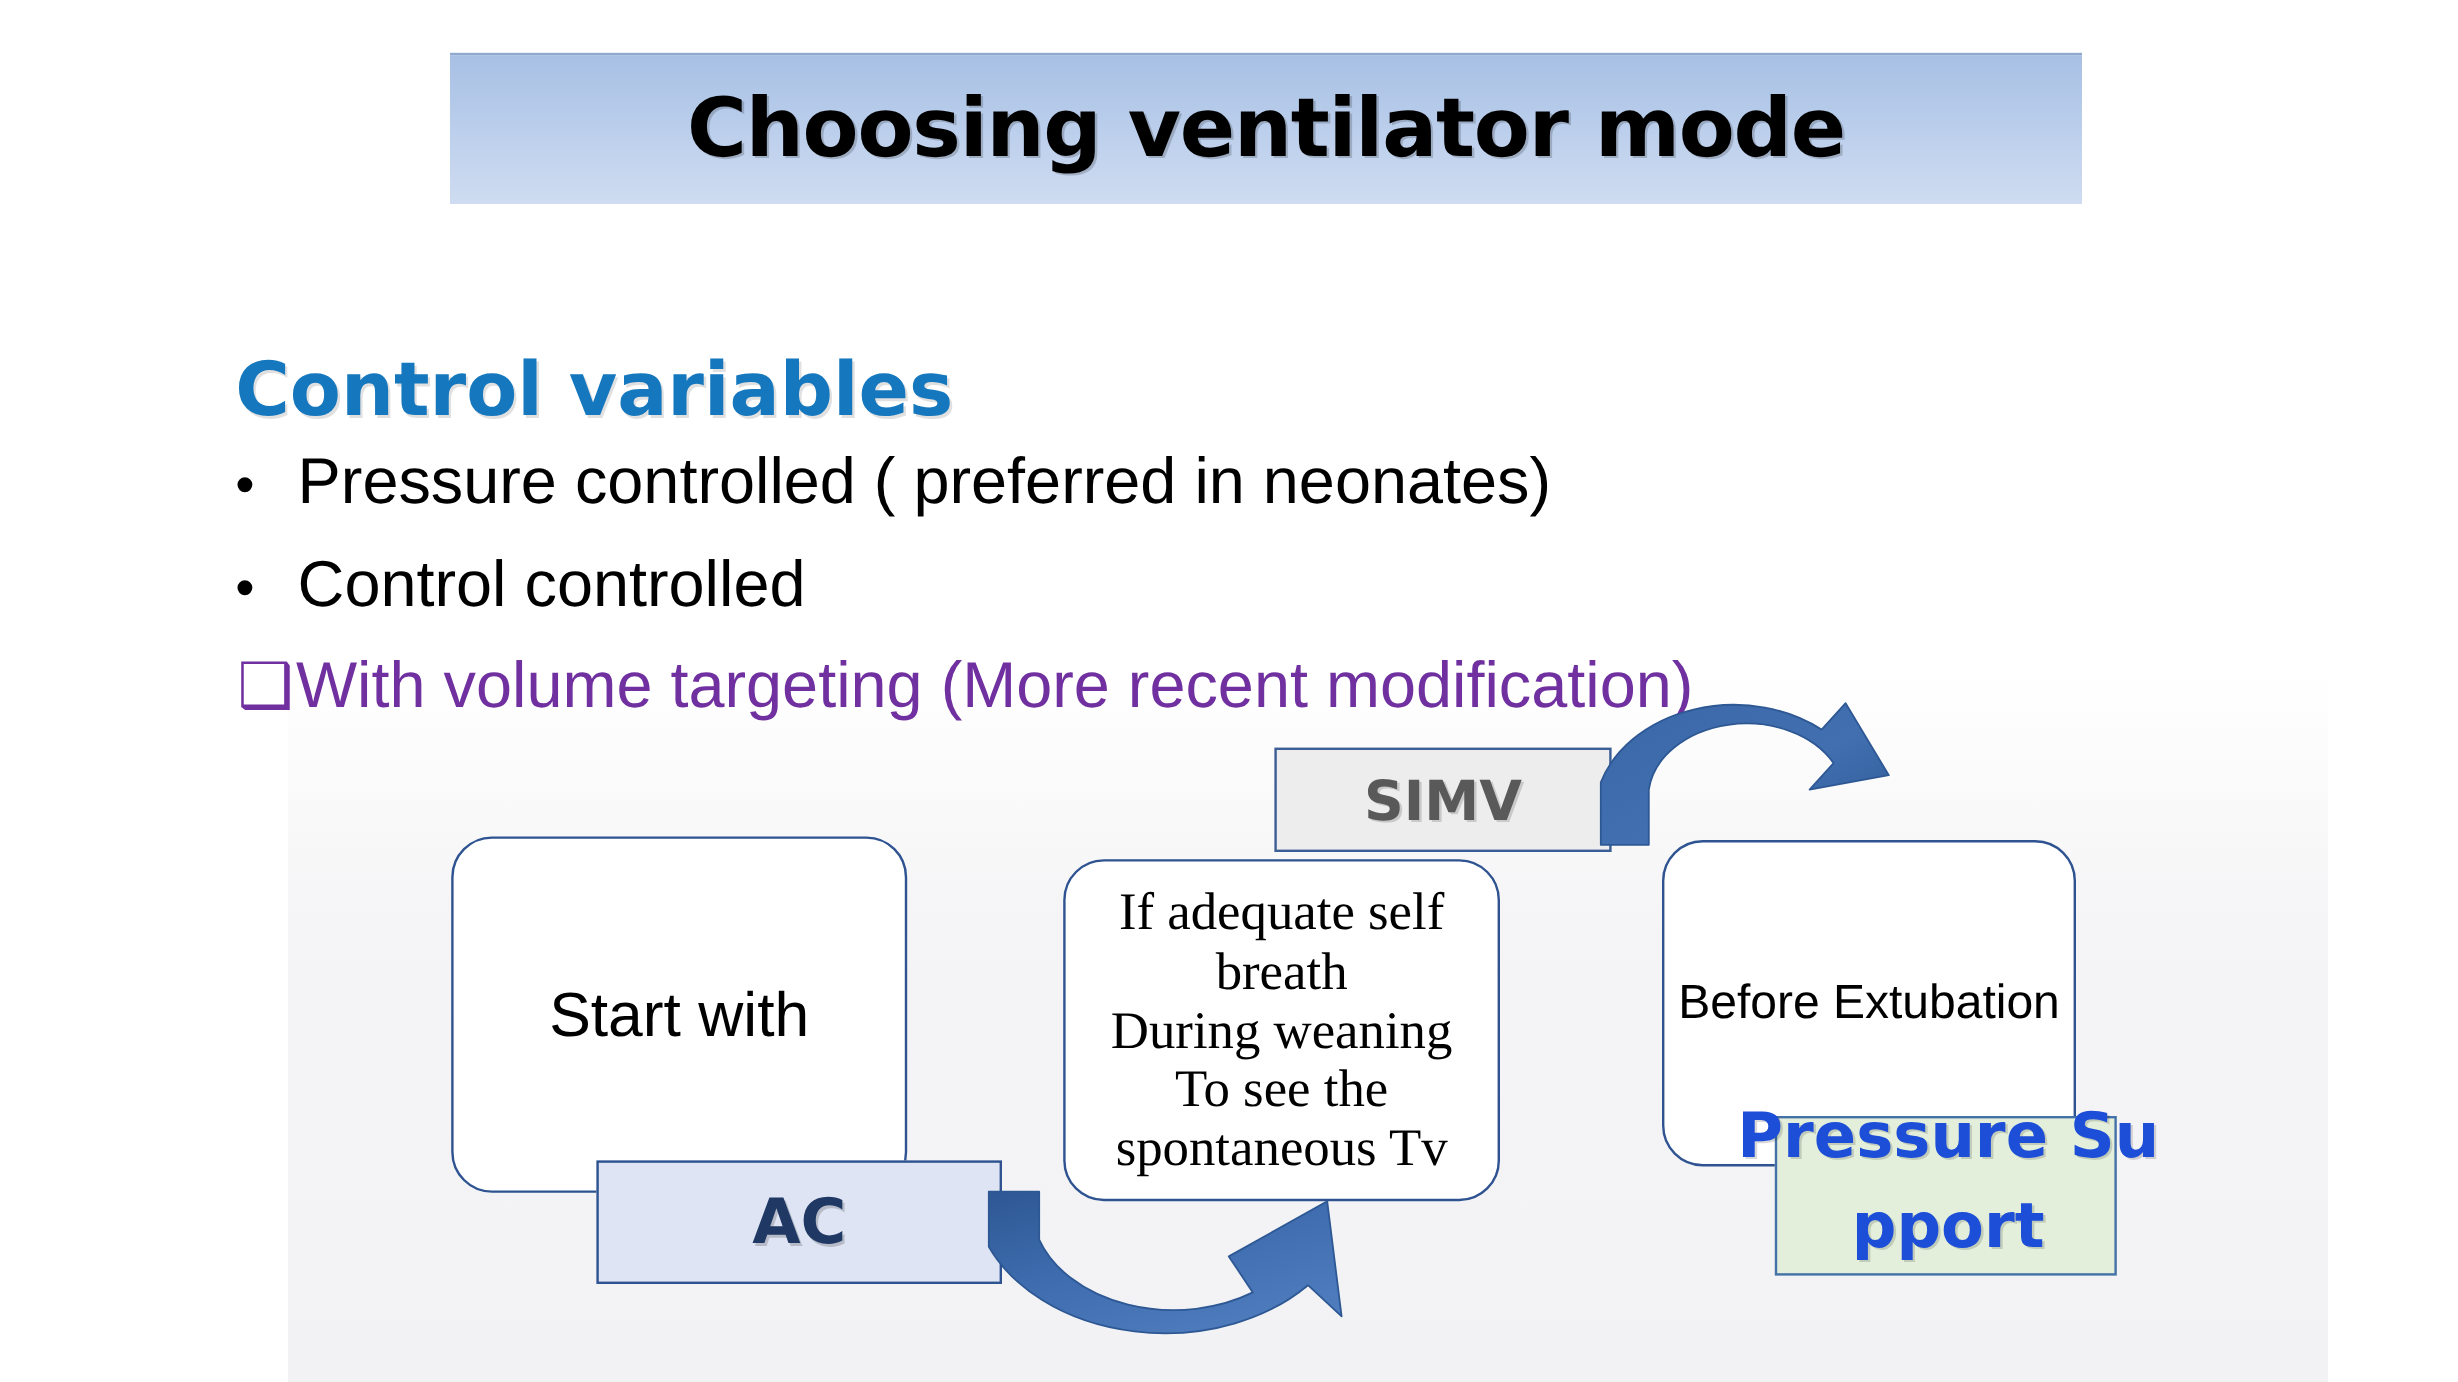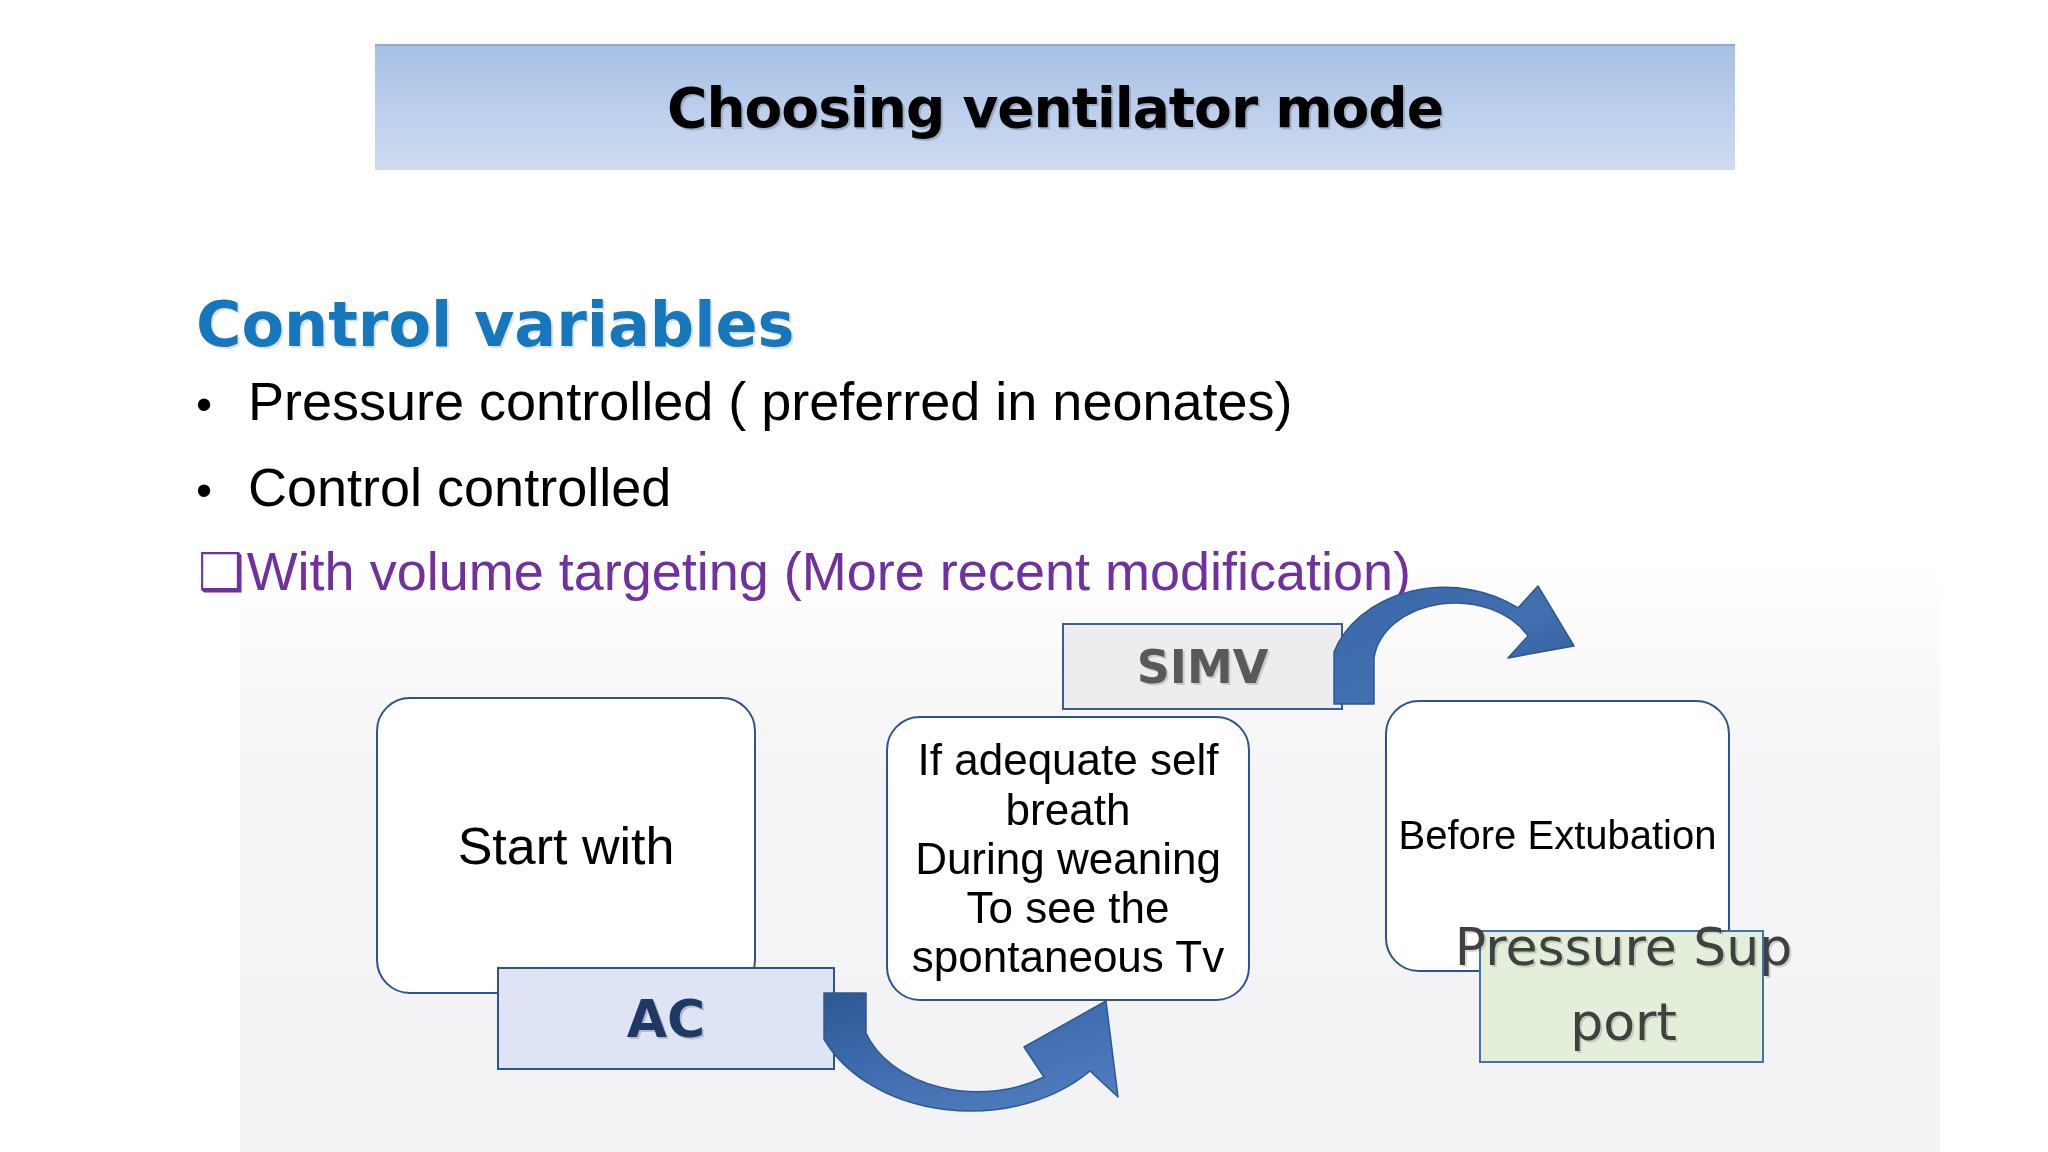--- a/index.html
+++ b/index.html
@@ -38,21 +38,21 @@
     background: linear-gradient(180deg, #a7c0e4 0%, #b9cdeb 45%, #cfdcf1 100%);
     border-top: 2px solid #8fa9cf;
     box-sizing: border-box;
     display: flex;
     align-items: center;
     justify-content: center;
   }
   .title-text {
     font-family: "DejaVu Sans", sans-serif;
     font-weight: bold;
-    font-size: 55px;
+    font-size: 68px;
     line-height: 1;
     color: #000000;
     letter-spacing: -1px;
     white-space: nowrap;
     text-shadow: 2px 2px 0 rgba(0,0,0,0.18);
   }
 
   
   .heading {
     position: absolute;
@@ -169,24 +169,24 @@
     border: 2px solid #4472A8;
     color: #375623;
     font-size: 0;
   }
   #box-pressure-support .ps-text {
     position: absolute;
     left: -40px;
     top: -22px;
     width: 365px;
     font-family: "DejaVu Sans", sans-serif;
-    font-weight: normal;
+    font-weight: bold;
     font-size: 52px;
     line-height: 1.45;
-    color: #404040;
+    color: #1d4ed8;
     text-align: center;
     text-shadow: 2px 2px 0 rgba(0,0,0,0.15);
     word-break: break-all;
   }
 
   
   .arrow-svg {
     position: absolute;
     pointer-events: none;
   }
@@ -218,21 +218,21 @@
   <div class="square-row">
     <span class="sq">❑</span>
     <span>With volume targeting (More recent modification)</span>
   </div>
 
   <div class="rbox" id="box-start-with">
     <span>Start with</span>
   </div>
 
   <div class="rbox" id="box-weaning">
-    <span style="white-space:pre-line;">If adequate self breath
+    <span style="white-space:pre-line;font-family:Liberation Serif, serif;">If adequate self breath
 During weaning
 To see the spontaneous Tv</span>
   </div>
 
   <div class="rbox" id="box-before-extubation">
     <span>Before Extubation</span>
   </div>
 
   <div class="flatbox" id="box-simv">
     <span>SIMV</span>

